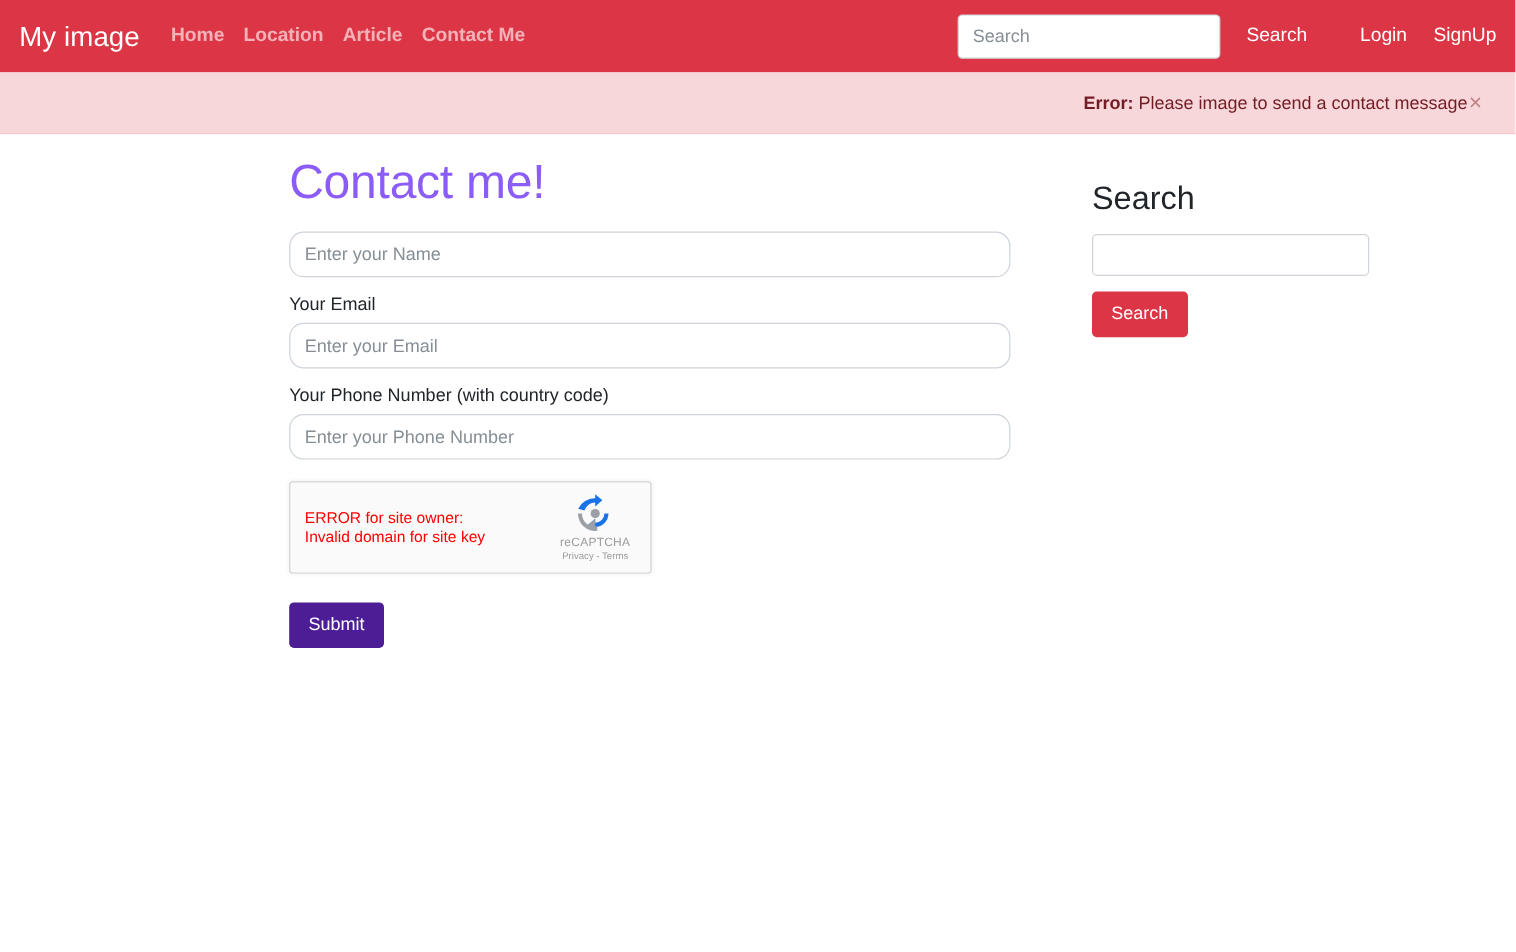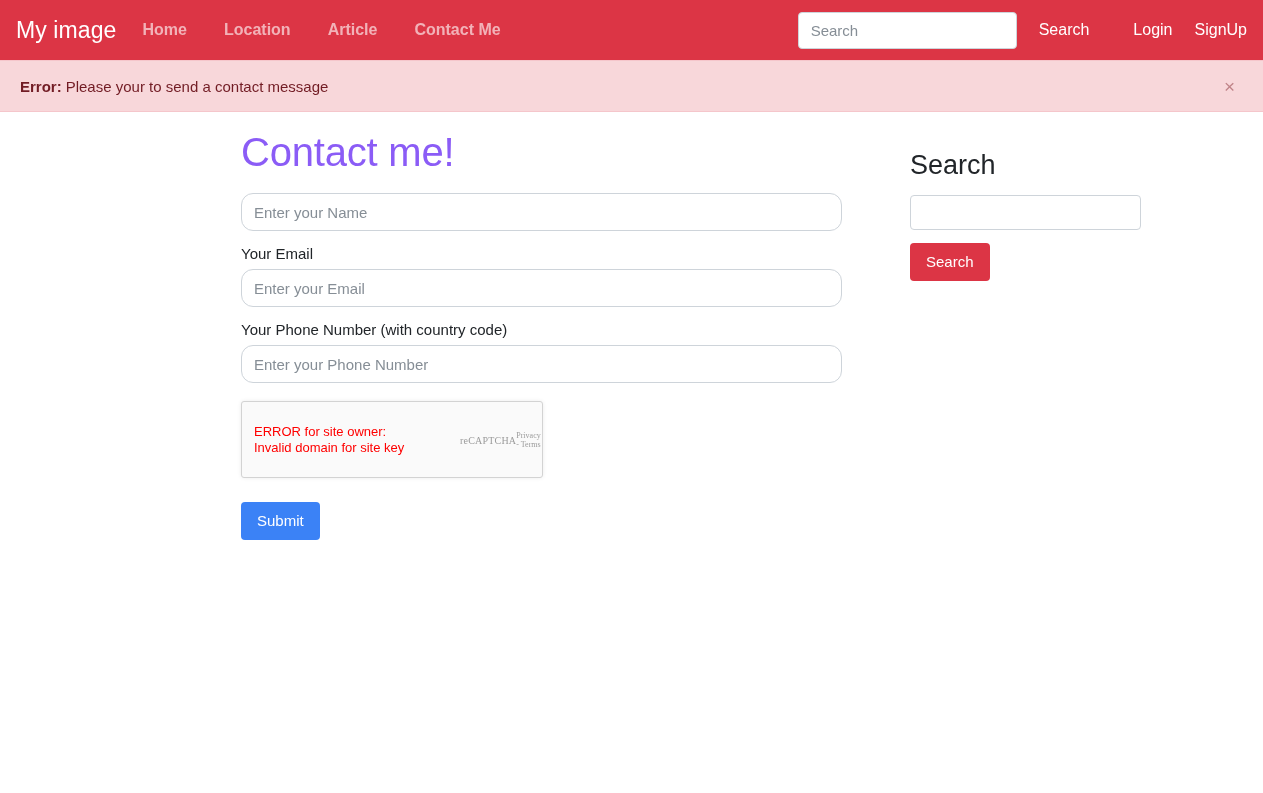--- a/index.html
+++ b/index.html
@@ -29,21 +29,21 @@
     font-size: 23px;
     font-weight: 400;
     letter-spacing: 0.1px;
     margin-left: 0px;
     margin-right: 26px;
     white-space: nowrap;
   }
   .nav-links {
     display: flex;
     align-items: flex-end;
-    gap: 37px;
+    gap: 16px;
   }
   .nav-link {
     color: rgba(255, 255, 255, 0.62);
     font-size: 16px;
     font-weight: bold;
     text-decoration: none;
     white-space: nowrap;
     cursor: pointer;
   }
   .nav-right {
@@ -80,20 +80,21 @@
     background: #f8d7da;
     border: 1px solid #f5c6cb;
     border-left: none;
     border-right: none;
     color: #721c24;
     padding: 14px 40px 14px 20px;
     font-size: 15px;
     height: 52px;
     display: flex;
     align-items: center;
+    justify-content: flex-end;
   }
   .alert b { font-weight: bold; margin-right: 4px; }
   .alert-text { font-weight: normal; }
   .alert-close {
     position: absolute;
     right: 22px;
     top: 50%;
     transform: translateY(-50%);
     background: none;
     border: none;
@@ -181,23 +182,22 @@
     flex: 1;
     color: #ff0000;
     font-size: 13px;
     line-height: 16px;
     font-family: "Liberation Sans", sans-serif;
   }
   .recaptcha-brand {
     width: 72px;
     text-align: center;
     display: flex;
-    flex-direction: row;
-    align-items: center;
-    font-family: Liberation Serif, serif;
+    flex-direction: column;
+    align-items: center;
   }
   .recaptcha-logo { width: 34px; height: 34px; }
   .recaptcha-name {
     font-size: 10px;
     color: #9b9b9b;
     margin-top: 2px;
     letter-spacing: 0.2px;
   }
   .recaptcha-links {
     font-size: 8px;
@@ -211,21 +211,21 @@
     border: none;
     border-radius: 4px;
     font-size: 15px;
     font-family: "Liberation Sans", sans-serif;
     color: #ffffff;
     padding: 8px 16px;
     cursor: pointer;
     line-height: 1.45;
   }
   .btn-submit {
-    background: #3b82f6;
+    background: #4c1d95;
     margin: 24px 1px 0 16px;
   }
   .btn-search { background: #dc3545; }
 
   
   h2.side-title {
     font-size: 27px;
     font-weight: 400;
     margin: 0 0 14px 0;
     color: #212529;
@@ -259,21 +259,21 @@
   <div class="nav-right">
     <input class="nav-search-input" type="text" placeholder="Search" style="">
     <a class="nav-action">Search</a>
     <a class="nav-action wide">Login</a>
     <a class="nav-action">SignUp</a>
   </div>
 </div>
 
 <div class="alert">
   <b>Error:</b>
-  <span class="alert-text">Please your to send a contact message</span>
+  <span class="alert-text">Please image to send a contact message</span>
   <button class="alert-close">×</button>
 </div>
 
 <div class="page">
   <div class="container">
 
     <div class="col-main">
       <h1 class="page-title">Contact me!</h1>
 
       <form>

